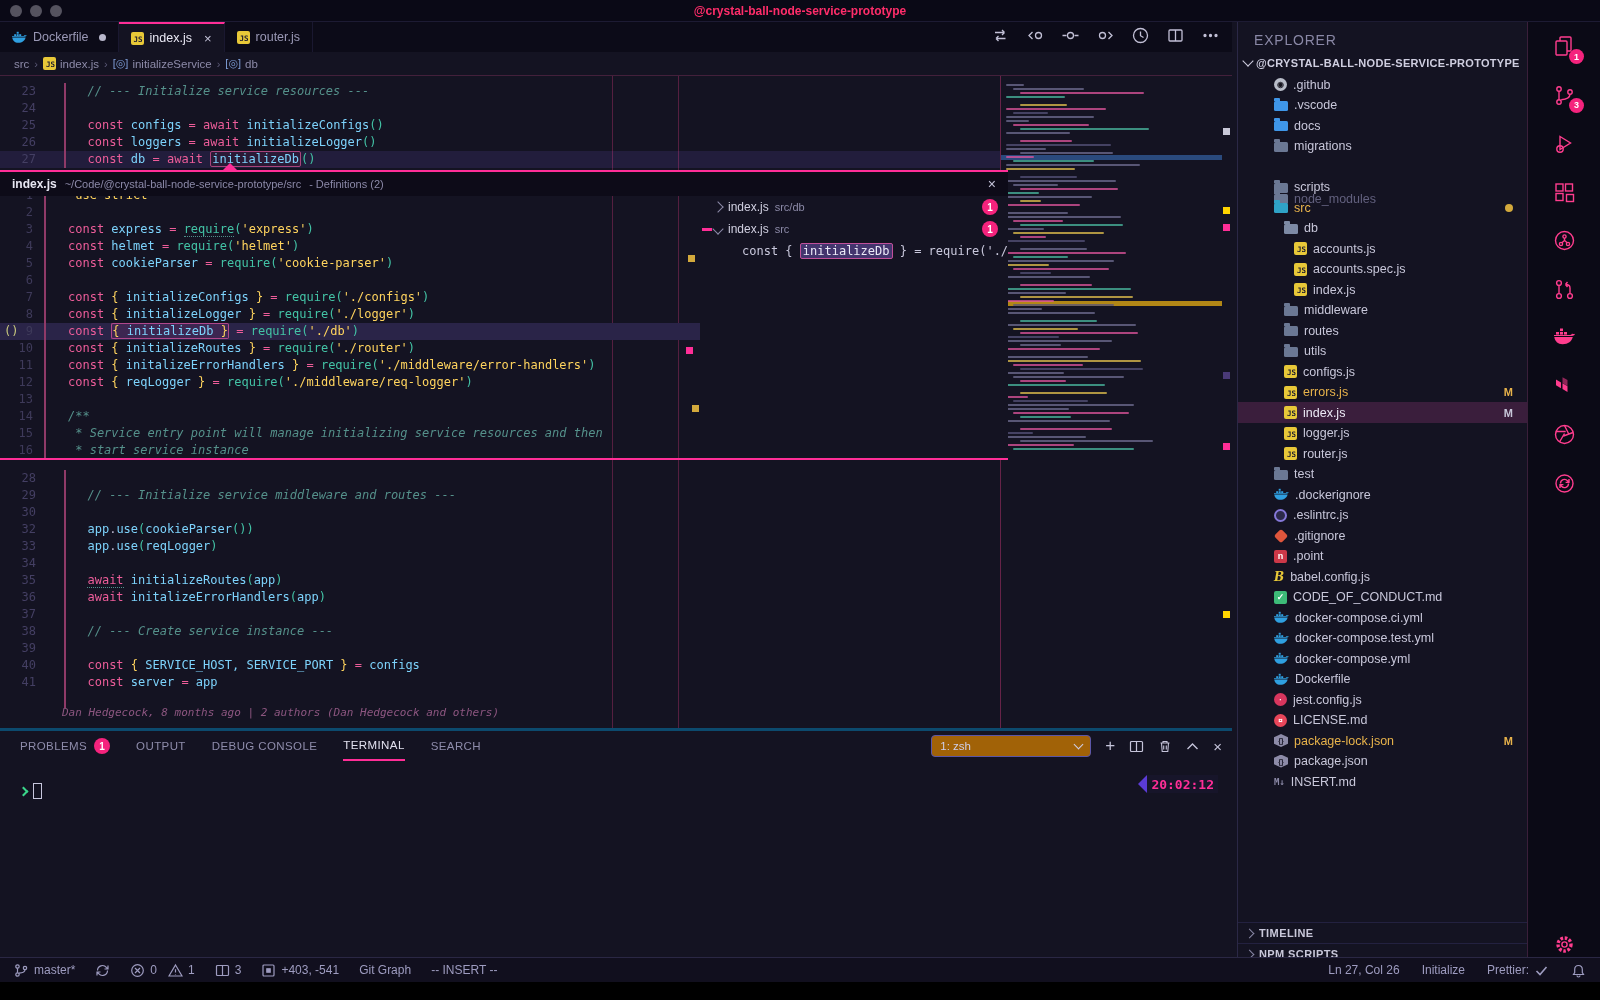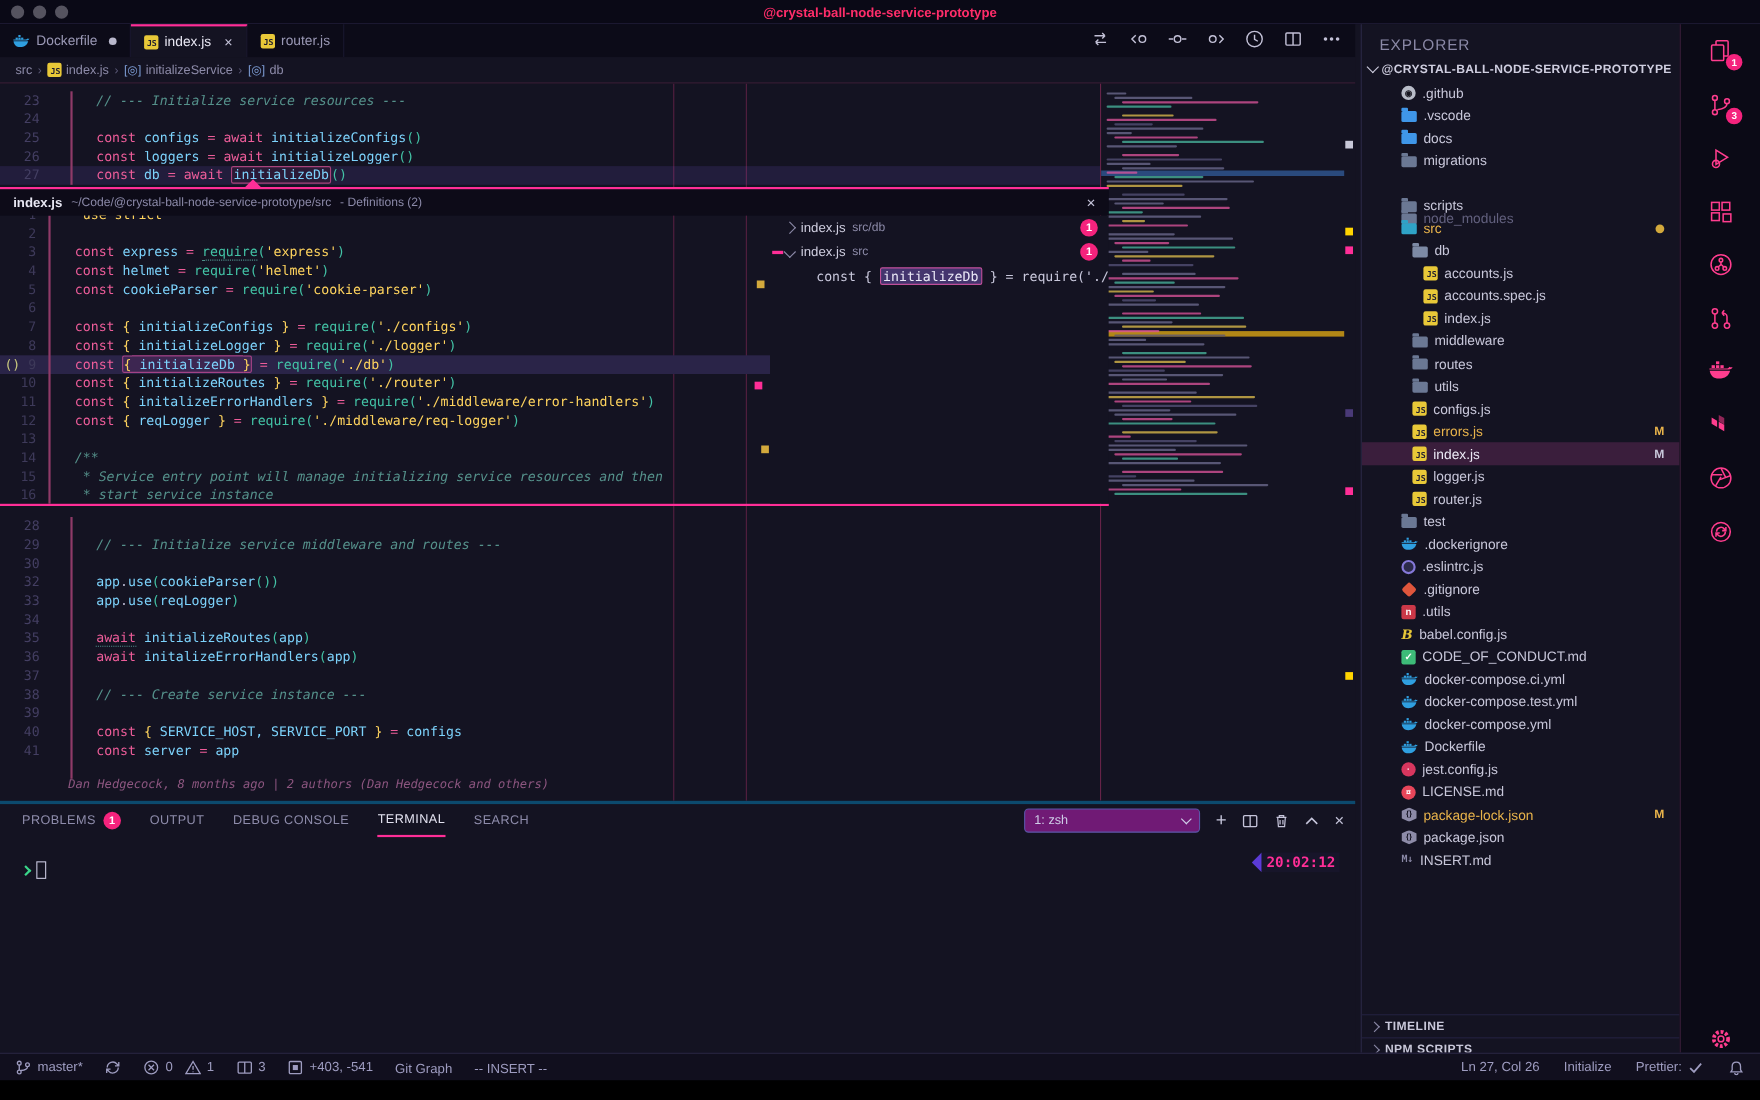--- a/index.html
+++ b/index.html
@@ -104,21 +104,21 @@
   
   .panel { position:absolute; left:0; top:728px; width:1232px; height:229px;
     background:#141322; border-top:3px solid #0c4a6e; }
   .panel-tabs { height:30px; display:flex; align-items:center; padding-left:20px; gap:26px; }
   .ptab { position:relative; font-size:11.5px; letter-spacing:.4px; color:#8e8cab;
     display:flex; align-items:center; gap:7px; height:30px; }
   .ptab.active { color:#e2e1ef; border-bottom:2px solid #ff2e97; }
   .ptab .pbadge { width:16px; height:16px; border-radius:50%; background:#f5237d; color:#fff;
     font-size:10px; font-weight:bold; display:flex; align-items:center; justify-content:center; }
   .panel-right { position:absolute; right:10px; top:4px; display:flex; align-items:center; gap:14px; }
-  .shell-select { width:160px; height:22px; background:#701a75; border:1px solid #5b56a8;
+  .shell-select { width:160px; height:22px; background:#a16207; border:1px solid #5b56a8;
     border-radius:4px; color:#cfcee8; font-size:11.5px; display:flex; align-items:center;
     padding:0 8px; }
   .shell-select .sel-chev { margin-left:auto; width:7px; height:7px;
     border-right:1.5px solid #cfcee8; border-bottom:1.5px solid #cfcee8; transform:rotate(45deg); margin-top:-3px; }
   .picon { color:#c5c4da; font-size:14px; display:flex; align-items:center; }
 
   
   .term { position:relative; padding:14px 0 0 20px; }
   .pl-row { display:flex; align-items:center; height:20px;
     font:bold 12px "DejaVu Sans Mono", monospace; }
@@ -188,21 +188,21 @@
     display:flex; align-items:center; justify-content:center; }
 
   
   .editor-actions { position:absolute; right:380px; top:26px; display:flex; gap:16px; align-items:center; }
   .ea svg { stroke:#c2c0d6; fill:none; stroke-width:1.3; }
 
   
   .statusbar { position:absolute; left:0; top:957px; width:1600px; height:25px;
     background:#110f1e; border-top:1px solid #2a2744; display:flex; align-items:center;
     font-size:12px; color:#9e9cc0; }
-  .sb-left { display:flex; align-items:flex-end; gap:20px; padding-left:14px; }
+  .sb-left { display:flex; align-items:center; gap:20px; padding-left:14px; }
   .sb-right { margin-left:auto; display:flex; align-items:center; gap:22px; padding-right:14px; }
   .sb-item { display:flex; align-items:center; gap:5px; }
   .sb-item svg { stroke:#9e9cc0; fill:none; stroke-width:1.2; }
   .bottomstrip { position:absolute; left:0; top:982px; width:1600px; height:18px; background:#000; }
 </style>
 </head>
 <body>
 
 <div id="app">
 
@@ -636,21 +636,21 @@
         <div class="exp-item" style="top: 482.5px; padding-left: 36px;">
           <span class="ic circ" style="background:#2c2a4a;border:2px solid #8578d8"></span>
           <span style="white-space:nowrap;overflow:hidden;text-overflow:ellipsis">.eslintrc.js</span>
         </div>
         <div class="exp-item" style="top: 503px; padding-left: 36px;">
           <span class="ic diamond"></span>
           <span style="white-space:nowrap;overflow:hidden;text-overflow:ellipsis">.gitignore</span>
         </div>
         <div class="exp-item" style="top: 523.5px; padding-left: 36px;">
           <span class="ic sqic" style="background:#cc3848">n</span>
-          <span style="white-space:nowrap;overflow:hidden;text-overflow:ellipsis">.utils</span>
+          <span style="white-space:nowrap;overflow:hidden;text-overflow:ellipsis">.point</span>
         </div>
         <div class="exp-item" style="top: 544px; padding-left: 36px;">
           <span class="ic" style="color:#e8c838;font:italic bold 12px 'DejaVu Serif',serif">B</span>
           <span style="white-space:nowrap;overflow:hidden;text-overflow:ellipsis">babel.config.js</span>
         </div>
         <div class="exp-item" style="top: 564.5px; padding-left: 36px;">
           <span class="ic sqic" style="background:#3dbb78">✓</span>
           <span style="white-space:nowrap;overflow:hidden;text-overflow:ellipsis">CODE_OF_CONDUCT.md</span>
         </div>
         <div class="exp-item" style="top: 585px; padding-left: 36px;">

